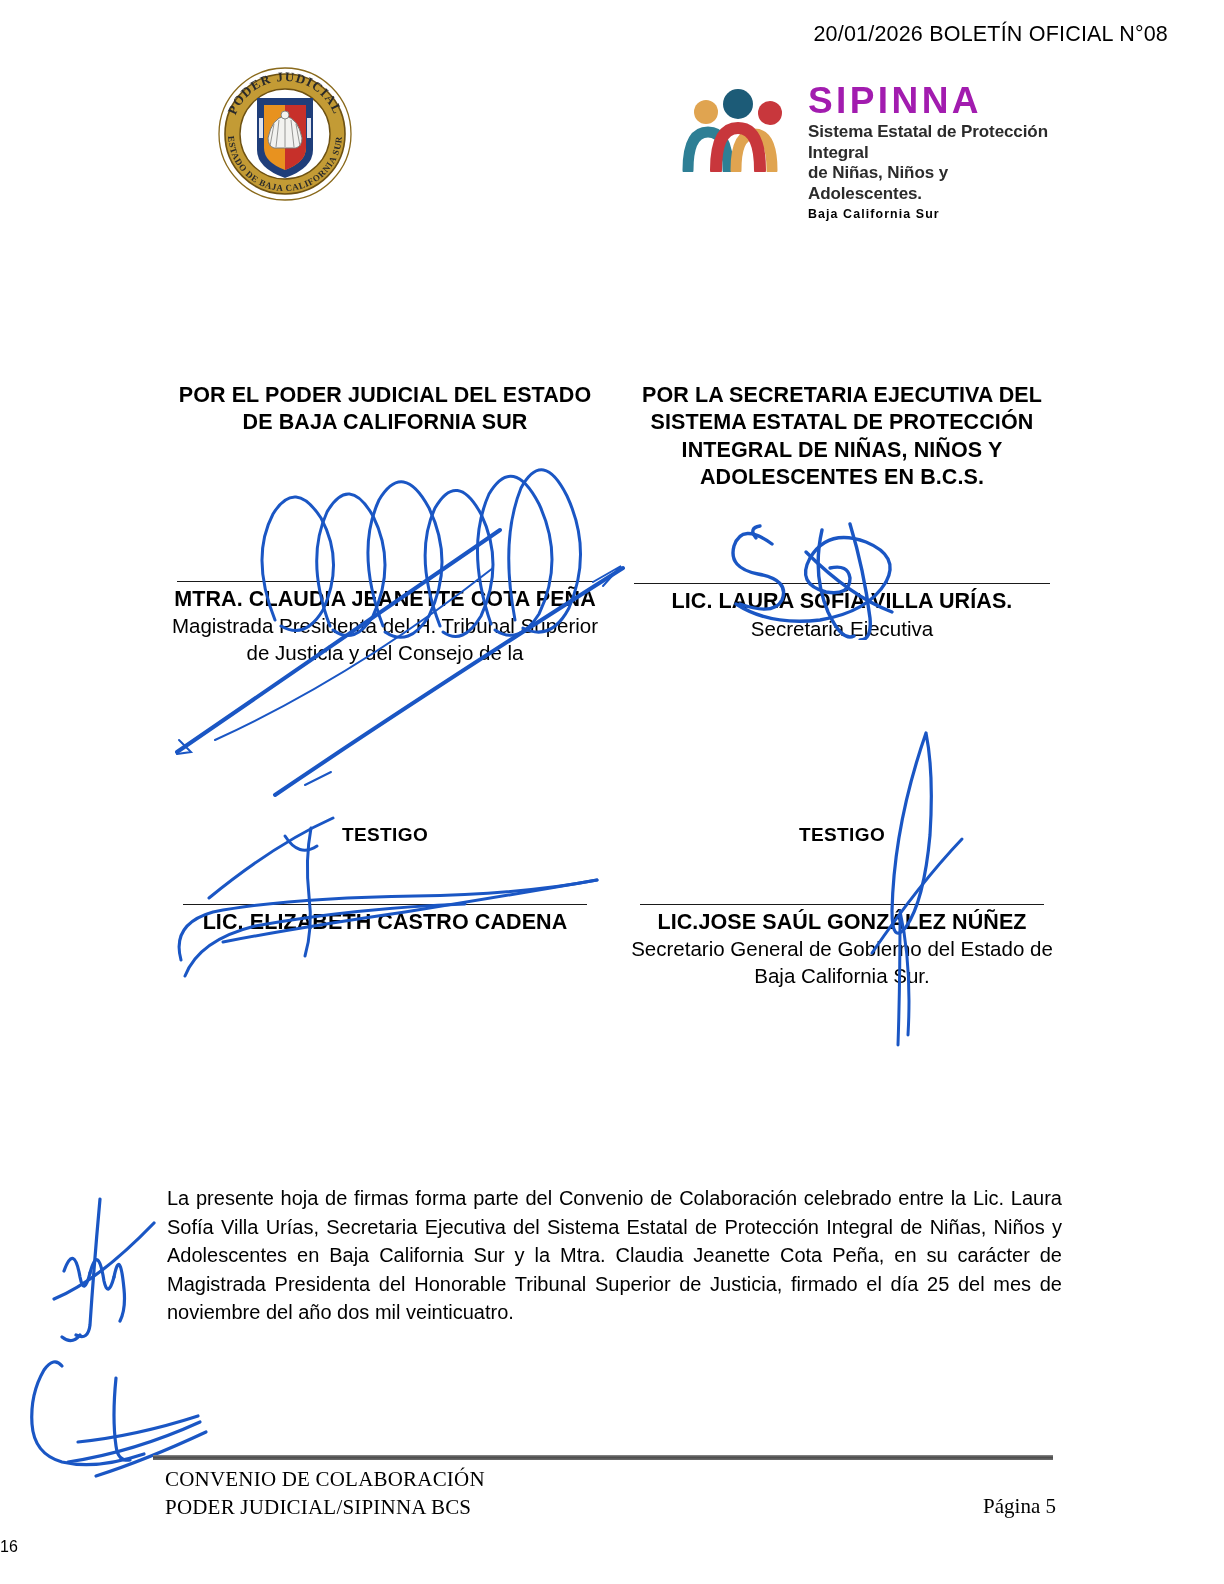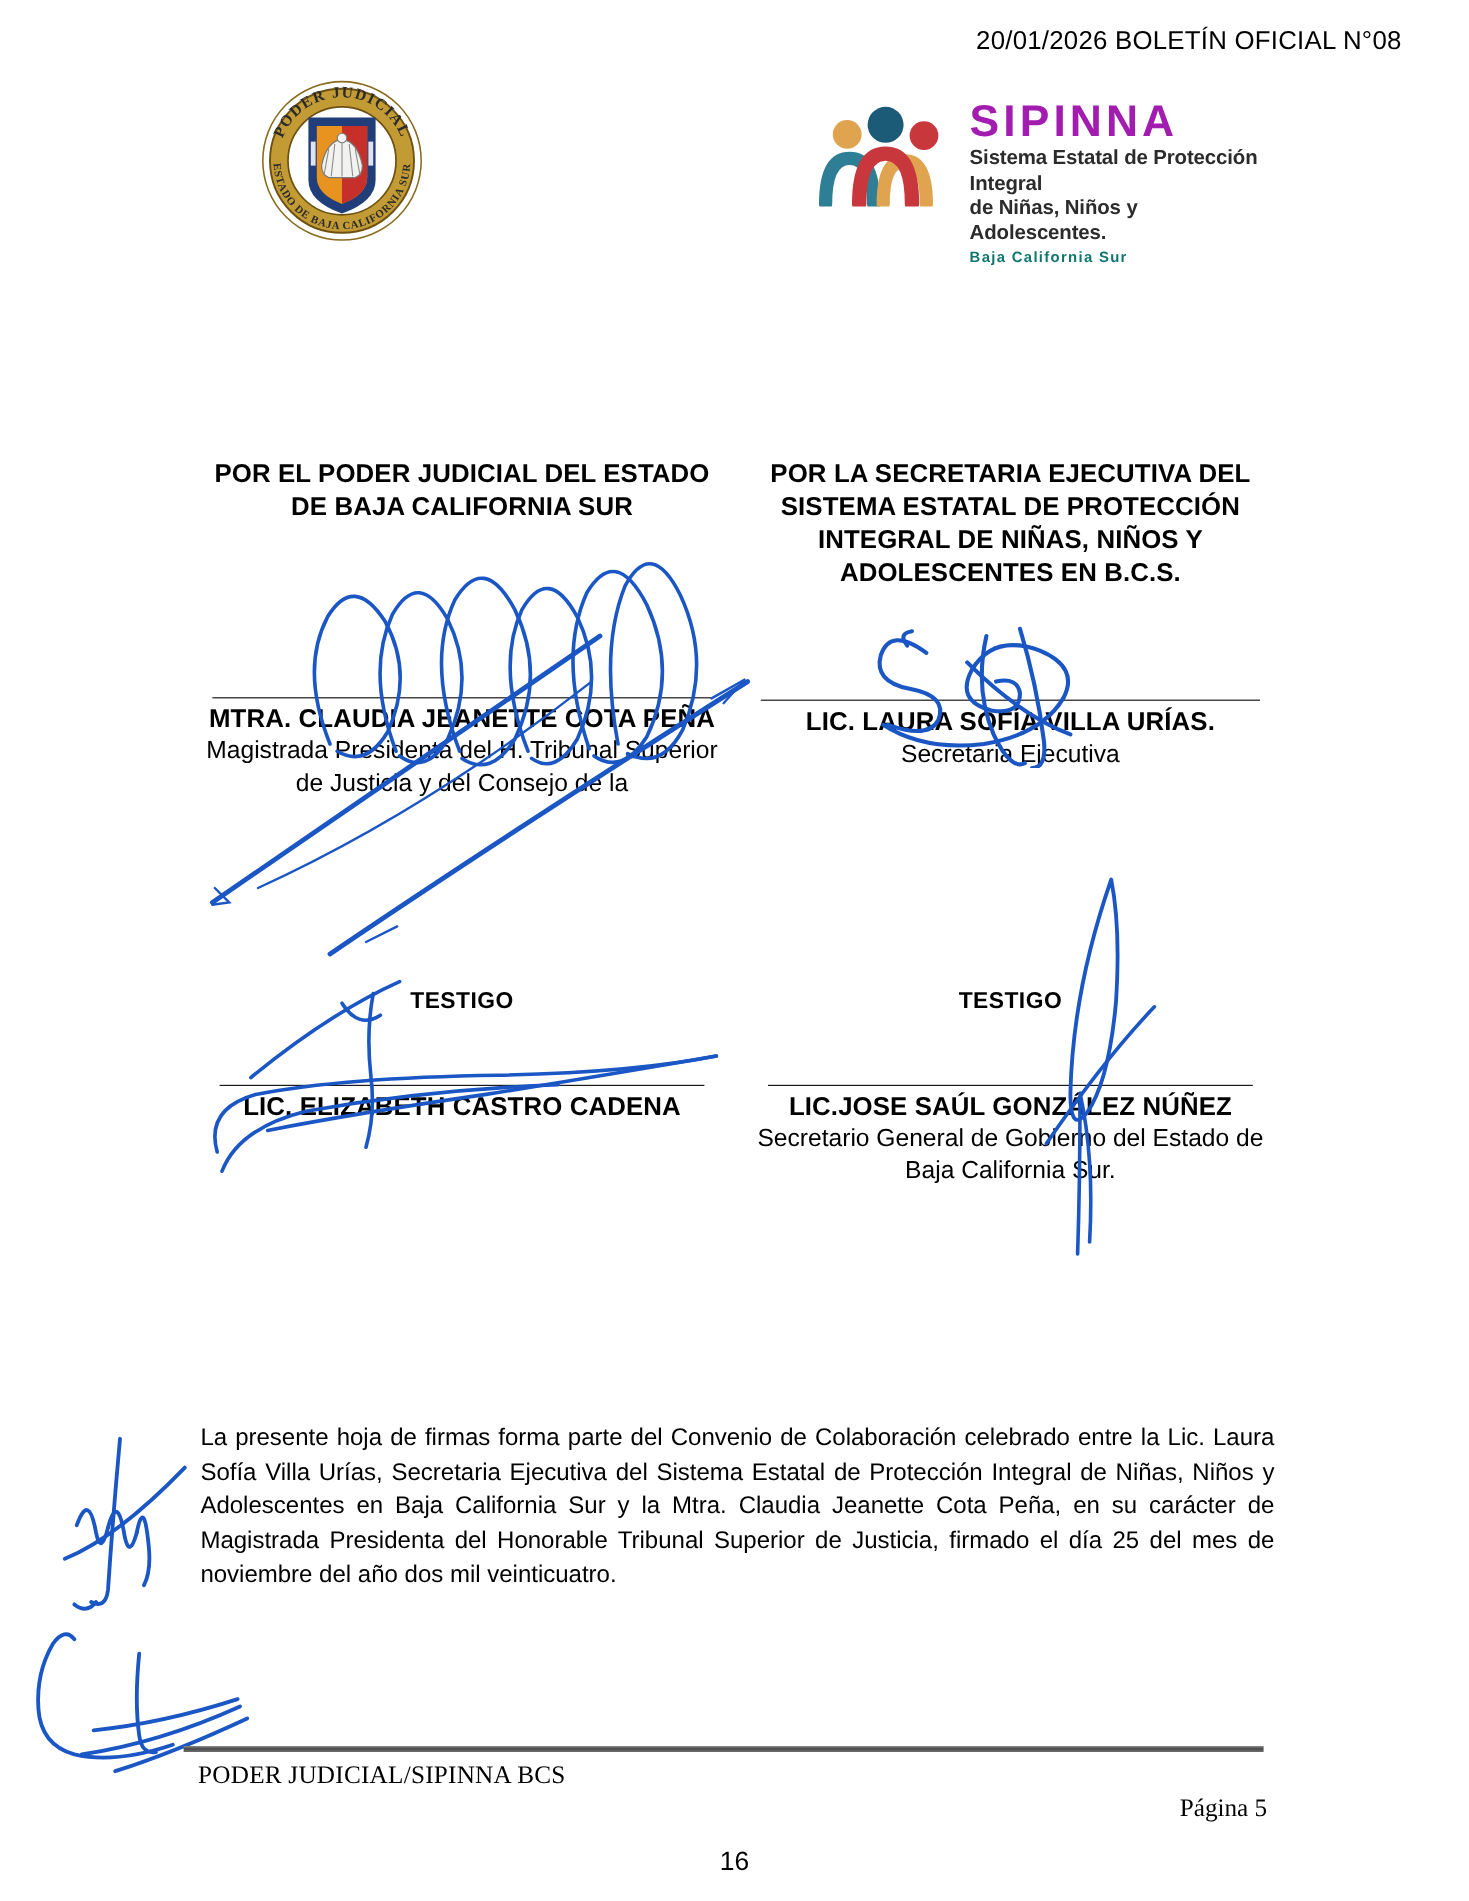--- a/index.html
+++ b/index.html
@@ -71,21 +71,21 @@
     font-size: 17px;
     font-weight: bold;
     color: #2b2b2b;
     line-height: 1.22;
     margin-top: 3px;
     letter-spacing: -0.1px;
   }
   .sipinna-loc {
     font-size: 12.4px;
     font-weight: bold;
-    color: #0f766e;
+    color: #000000;
     letter-spacing: 1.1px;
     margin-top: 2px;
   }
 
   
   .sig-grid {
     position: absolute;
     left: 0;
     top: 0;
     width: 1224px;
@@ -174,22 +174,21 @@
     right: 168px;
     top: 1494px;
     font-family: "Liberation Serif", serif;
     font-size: 21px;
   }
   .page-number {
     position: absolute;
     left: 0;
     right: 0;
     top: 1538px;
-    text-align: center;
-    font-size: 22px;
+    font-size: 16px;
   }
 
   
   .ink {
     position: absolute;
     pointer-events: none;
   }
 </style>
 </head>
 <body>
@@ -360,19 +359,20 @@
       <path d="M 62 92 Q 120 86 182 66"></path>
       <path d="M 52 112 Q 118 102 184 72"></path>
       <path d="M 80 126 Q 130 110 190 82"></path>
     </g>
   </svg>
 
   <div class="body-para">La presente hoja de firmas forma parte del Convenio de Colaboración celebrado entre la Lic. Laura Sofía Villa Urías, Secretaria Ejecutiva del Sistema Estatal de Protección Integral de Niñas, Niños y Adolescentes en Baja California Sur y la Mtra. Claudia Jeanette Cota Peña, en su carácter de Magistrada Presidenta del Honorable Tribunal Superior de Justicia, firmado el día 25 del mes de noviembre del año dos mil veinticuatro.</div>
 
   <div class="footer-rule"></div>
   <div class="footer-left">
+    <div>CONVENIO DE COLABORACIÓN</div>
     <div>PODER JUDICIAL/SIPINNA BCS</div>
   </div>
   <div class="footer-right">Página 5</div>
 
   <div class="page-number">16</div>
 
 </div>
 
 </body></html>

